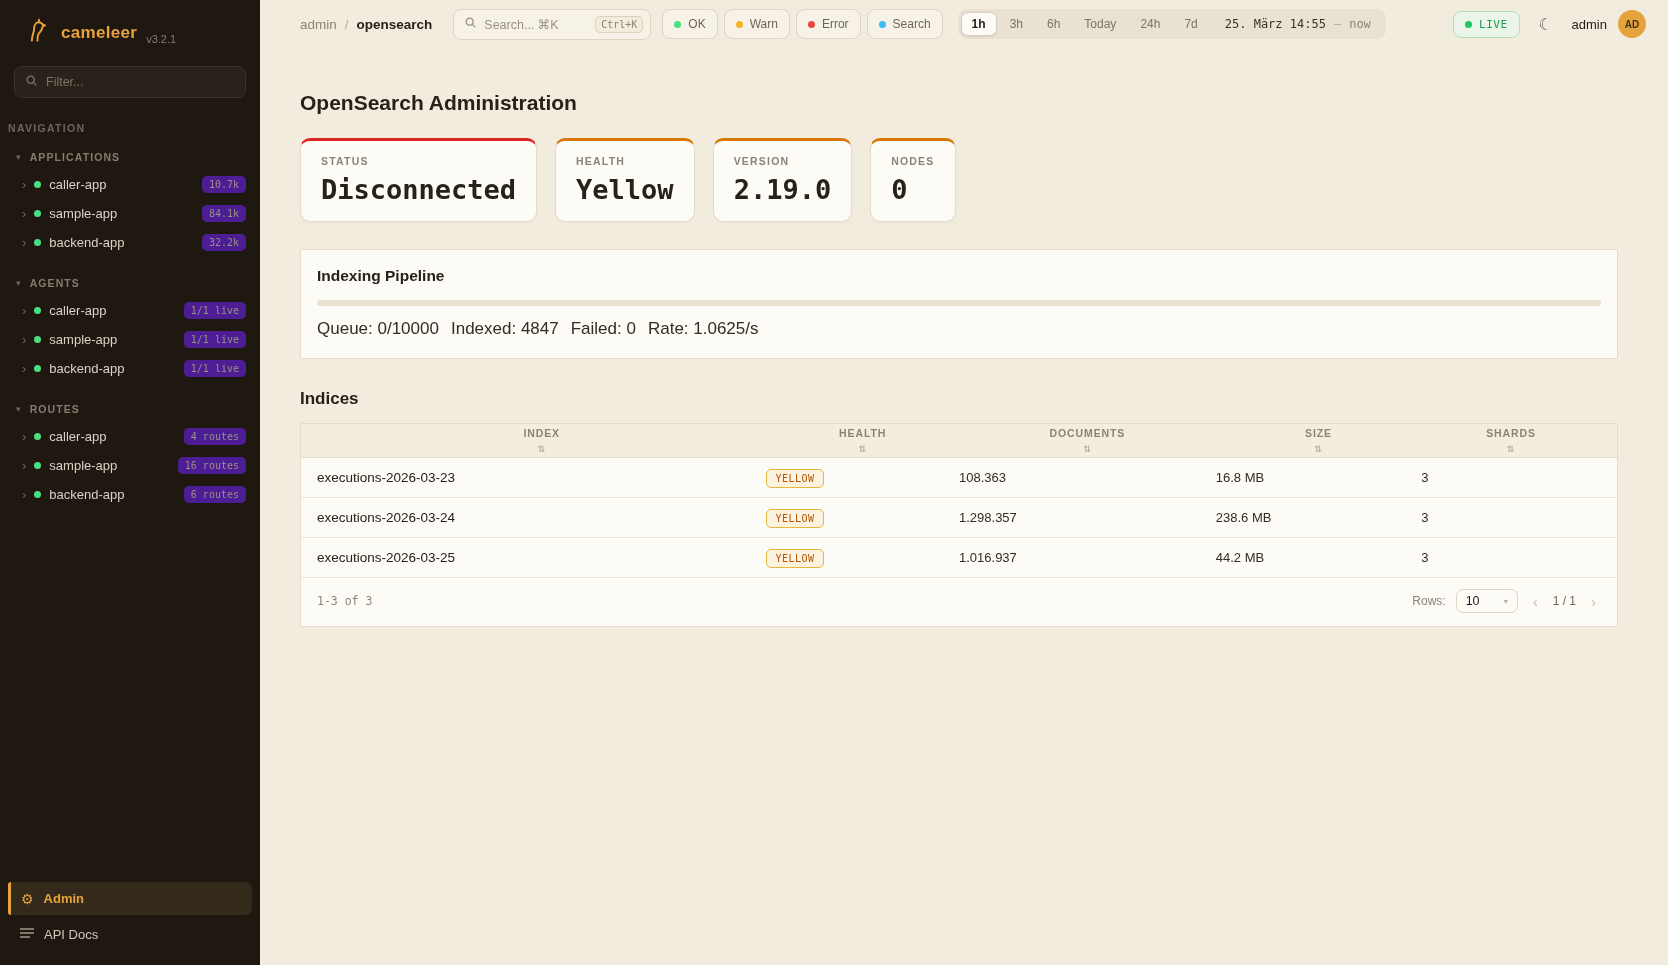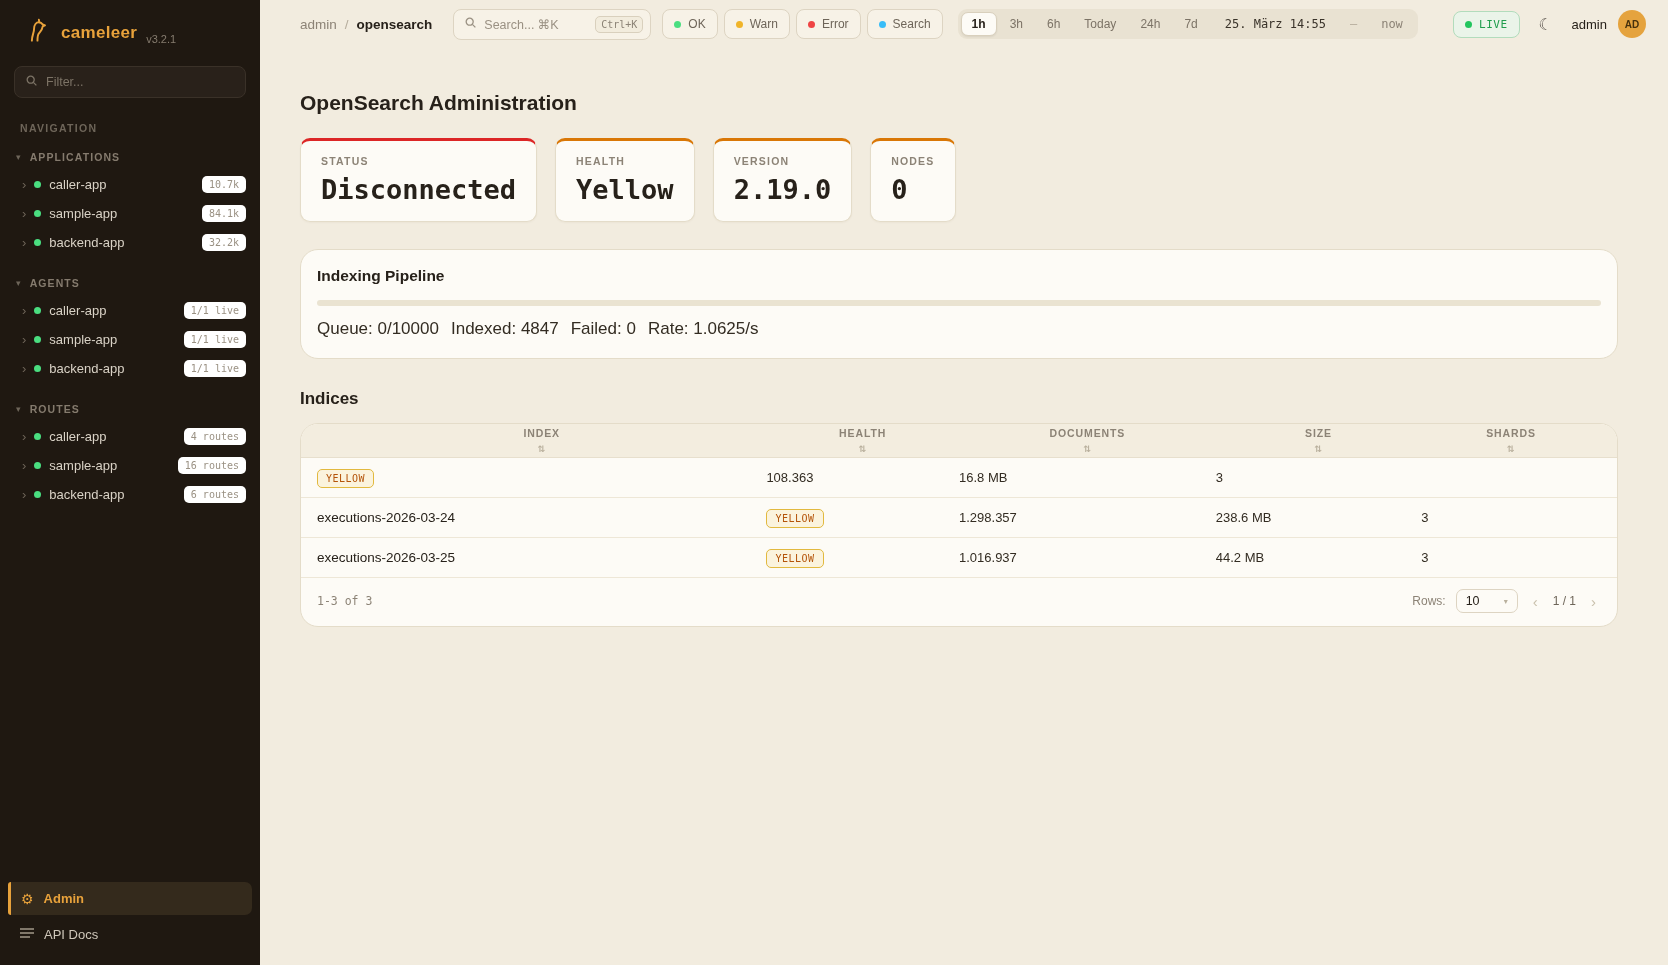--- a/index.html
+++ b/index.html
@@ -18,29 +18,29 @@
   .app{display:flex;width:100%;height:100%;}
 
   
   .sidebar{width:260px;flex-shrink:0;background:#1f1811;display:flex;flex-direction:column;height:100%;}
   .logo-row{display:flex;align-items:center;gap:9px;padding:17px 24px 13px;cursor:pointer;}
   .logo-name{color:var(--amber);font-size:17px;font-weight:700;letter-spacing:.3px;}
   .logo-version{color:#857b6e;font-size:11px;position:relative;top:6px;}
   .filter-box{margin:4px 14px 16px;height:32px;background:#29211a;border:1px solid #3a3128;border-radius:8px;display:flex;align-items:center;gap:8px;padding:0 10px;cursor:text;}
   .filter-box input{background:transparent;border:none;outline:none;color:#cfc7ba;font-size:12.5px;width:100%;font-family:var(--sans);}
   .filter-box input::placeholder{color:#7c7366;}
-  .nav-label{color:#6e6559;font-size:10.5px;letter-spacing:1.3px;font-weight:700;padding:8px 20px 12px;}
+  .nav-label{color:#6e6559;font-size:10.5px;letter-spacing:1.3px;font-weight:700;padding:8px 8px 12px;}
   .nav-section{margin-bottom:15px;}
   .section-header{display:flex;align-items:center;gap:8px;padding:5px 16px 7px;color:#857b6e;font-size:10.5px;font-weight:700;letter-spacing:1.1px;cursor:pointer;}
   .section-caret{color:#6e6559;font-size:9px;font-family:"DejaVu Sans",sans-serif;}
   .nav-item{display:flex;align-items:center;gap:8px;padding:6px 14px 6px 22px;cursor:pointer;}
   .item-chevron{color:#6e6559;font-size:13px;line-height:1;}
   .status-dot{width:7px;height:7px;border-radius:50%;flex-shrink:0;}
   .item-name{color:#d9d2c6;font-size:13px;flex:1;}
-  .item-badge{font-family:var(--mono);font-size:10px;color:#9a9183;background:#ffffff;padding:3px 7px;border-radius:5px;}
+  .item-badge{font-family:var(--mono);font-size:10px;color:#9a9183;background:#4c1d95;padding:3px 7px;border-radius:5px;}
   .sidebar-footer{margin-top:auto;padding:10px 8px 14px;display:flex;flex-direction:column;gap:3px;}
   .footer-item{display:flex;align-items:center;gap:10px;padding:9px 12px;border-radius:7px;color:#cfc7ba;font-size:13px;cursor:pointer;}
   .footer-item.active{background:#342a1c;color:var(--amber);border-left:3px solid var(--amber);border-radius:3px 7px 7px 3px;font-weight:700;padding-left:10px;}
   .glyph-icon{font-family:"DejaVu Sans",sans-serif;line-height:1;}
   .gear-glyph{font-size:14px;}
 
   
   .main{flex:1;display:flex;flex-direction:column;height:100%;overflow:hidden;}
   .topbar{height:48px;display:flex;align-items:center;gap:11px;padding:0 22px 0 40px;flex-shrink:0;}
   .breadcrumb{display:flex;gap:8px;align-items:center;font-size:13.5px;margin-right:10px;white-space:nowrap;}
@@ -49,21 +49,21 @@
   .bc-current{color:var(--ink);font-weight:700;}
   .searchbox{width:198px;height:31px;border:1px solid #ddd4c2;background:#f7f2e7;border-radius:8px;display:flex;align-items:center;gap:7px;padding:0 7px 0 10px;cursor:text;flex-shrink:0;}
   .search-ph{color:#9a9183;font-size:12.5px;flex:1;white-space:nowrap;overflow:hidden;}
   .kbd{font-family:var(--mono);font-size:10px;color:#8c8376;border:1px solid #d9d0bd;border-radius:5px;padding:2px 5px;background:#f2ecdd;white-space:nowrap;}
   .status-filters{display:flex;gap:6px;}
   .chip{display:flex;align-items:center;gap:7px;height:30px;padding:0 11px;border:1px solid #ddd4c2;background:#f7f2e7;border-radius:8px;font-size:12px;color:#6e6559;cursor:pointer;white-space:nowrap;}
   .chip-dot{width:7px;height:7px;border-radius:50%;}
   .toolbar-group{display:flex;align-items:center;background:#e9e2d2;border-radius:9px;padding:3px;gap:2px;margin-left:4px;}
   .seg-btn{border:none;background:transparent;font-family:var(--sans);font-size:12px;color:#7c7366;padding:5px 11px;border-radius:7px;cursor:pointer;white-space:nowrap;}
   .seg-btn.active{background:var(--card);border:1px solid #d9d0bd;color:var(--ink);font-weight:700;box-shadow:0 1px 2px rgba(0,0,0,.07);padding:4px 10px;}
-  .date-display{display:flex;gap:24px;align-items:center;font-family:var(--mono);font-size:12px;padding:0 12px 0 14px;white-space:nowrap;}
+  .date-display{display:flex;gap:8px;align-items:center;font-family:var(--mono);font-size:12px;padding:0 12px 0 14px;white-space:nowrap;}
   .date-main{color:#3a332a;}
   .date-sep{color:#b5ac9c;}
   .date-now{color:#8c8376;}
   .spacer{flex:1;}
   .live-badge{display:flex;align-items:center;gap:7px;border:1px solid #b2dcbc;background:#eaf4e9;border-radius:8px;padding:6px 11px;cursor:pointer;}
   .live-dot{width:7px;height:7px;border-radius:50%;background:#22c55e;}
   .live-text{font-family:var(--mono);font-size:11px;color:#1f9d4d;letter-spacing:.5px;}
   .theme-toggle{width:30px;height:30px;border:none;background:transparent;color:#57504a;font-size:16px;cursor:pointer;font-family:"DejaVu Sans",sans-serif;}
   .user-name{font-size:13px;color:var(--ink);}
   .avatar{width:28px;height:28px;border-radius:50%;background:#e5a33e;color:#46300d;font-size:10px;font-weight:700;display:flex;align-items:center;justify-content:center;cursor:pointer;flex-shrink:0;}
@@ -72,21 +72,21 @@
   .content{padding:16px 0 0 40px;}
   .content-inner{width:1318px;}
   .tabs{display:flex;gap:32px;}
   .tab{background:none;border:none;font-family:var(--sans);font-size:13.5px;color:#8c8376;padding:6px 2px 11px;cursor:pointer;}
   .tab.active{color:#9c5b17;font-weight:700;border-bottom:2px solid #c8821f;}
   .page-title{font-size:21px;font-weight:700;margin:27px 0 23px;}
   .stats-row{display:flex;gap:18px;margin-bottom:27px;}
   .stat-card{background:var(--card);border:1px solid var(--card-border);border-top-width:3px;border-radius:10px;padding:14px 20px 16px;box-shadow:0 1px 2px rgba(80,60,20,.04);}
   .stat-label{font-size:10.5px;letter-spacing:1.2px;color:var(--muted);font-weight:700;margin-bottom:7px;}
   .stat-value{font-family:var(--mono);font-size:27px;font-weight:600;}
-  .card{background:var(--card);border:1px solid var(--card-border);border-radius:18px;}
+  .card{background:var(--card);border:1px solid var(--card-border);border-radius:2px;}
   .pipeline{padding:17px 16px 19px;margin-bottom:30px;}
   .pipeline-title{font-size:15.5px;font-weight:700;}
   .progress-track{height:6px;background:#eae3d1;border-radius:3px;margin:15px 0 13px;overflow:hidden;}
   .progress-fill{height:100%;background:#d97706;border-radius:3px;}
   .pipeline-stats{display:flex;gap:12px;font-size:17px;color:#332c22;}
   .section-title{font-size:17px;font-weight:700;margin-bottom:14px;}
   .table-card{overflow:hidden;}
   .t-row{display:grid;grid-template-columns:35% 15% 20% 16% 14%;align-items:center;padding:0 16px;}
   .t-header{background:#f3eddf;border-bottom:1px solid #e7dfcd;height:34px;}
   .th{display:flex;align-items:center;gap:5px;font-size:10.5px;letter-spacing:.9px;color:var(--muted);font-weight:700;cursor:pointer;flex-direction:column;}
@@ -350,20 +350,21 @@
                 <span>SIZE</span>
                 <span class="sort-icon">⇅</span>
               </div>
             <div class="th">
                 <span>SHARDS</span>
                 <span class="sort-icon">⇅</span>
               </div>
           </div>
 
           <div class="t-row t-body-row">
+            <div class="td-index">executions-2026-03-23</div>
             <div><span class="badge-yellow">YELLOW</span></div>
             <div class="td">108.363</div>
             <div class="td">16.8 MB</div>
             <div class="td">3</div>
           </div>
           <div class="t-row t-body-row">
             <div class="td-index">executions-2026-03-24</div>
             <div><span class="badge-yellow">YELLOW</span></div>
             <div class="td">1.298.357</div>
             <div class="td">238.6 MB</div>

